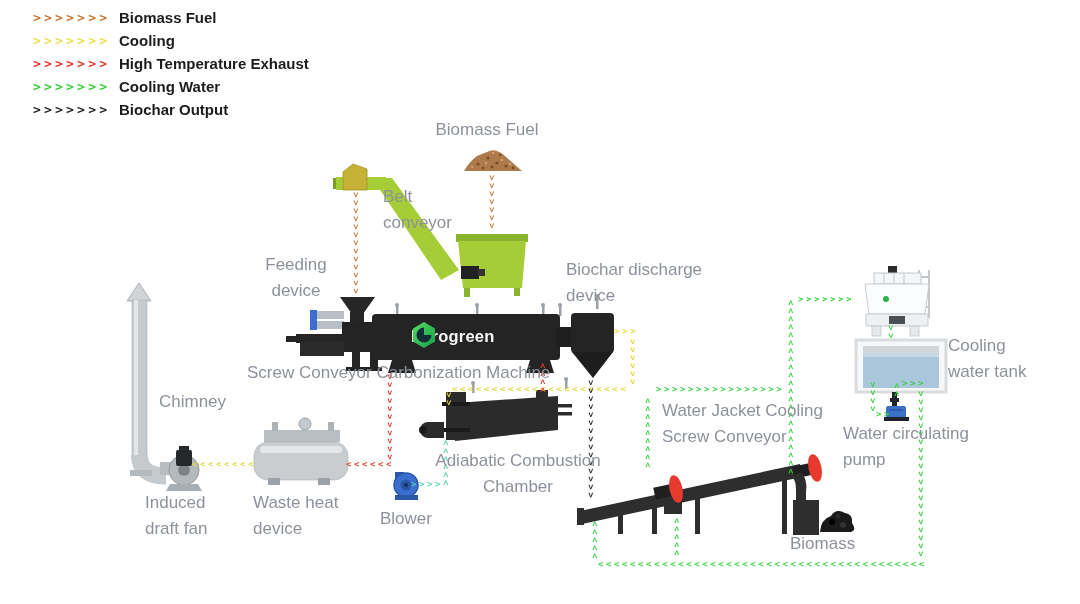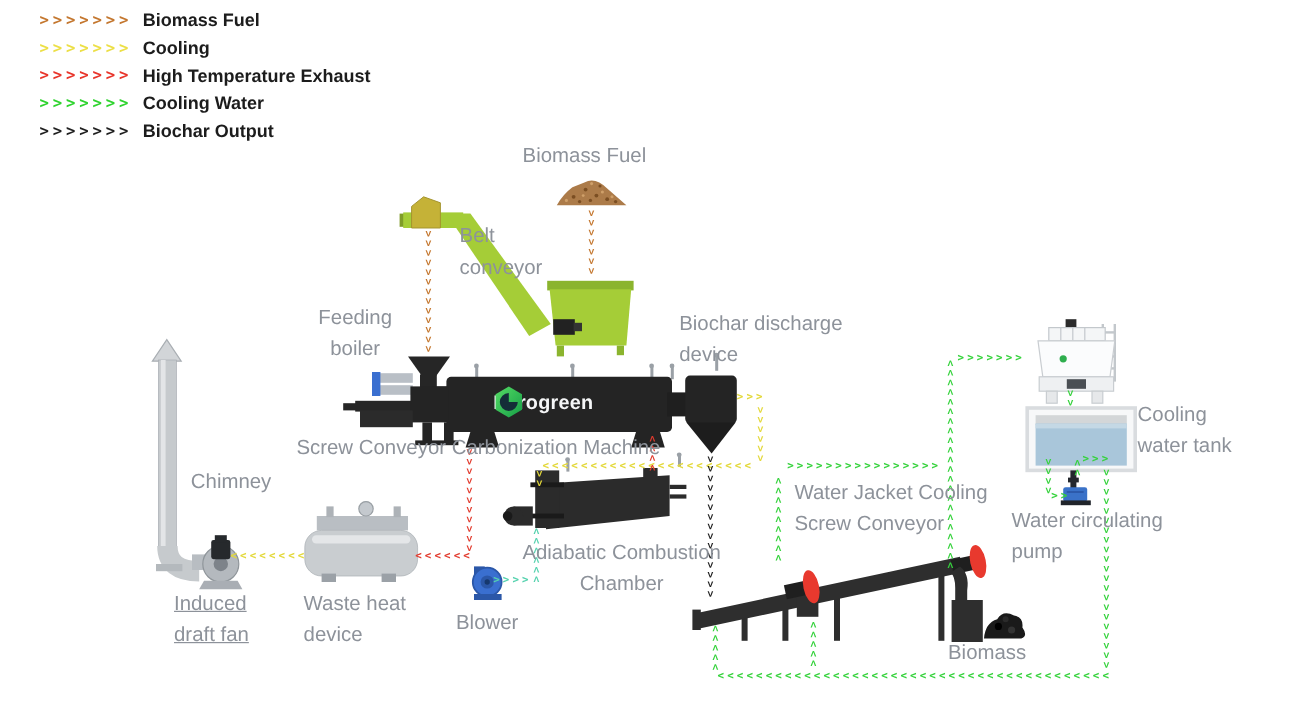--- a/index.html
+++ b/index.html
@@ -286,26 +286,26 @@
         </defs>
       <path d="M13,6.5 A7.5,7.5 0 1 0 20.5,14 L13,14 Z" fill="#142e38"></path>
     </svg>
     <span class="logo-text">Pyrogreen</span>
   </div>
 
   <div class="lbl c" style="left:402px;top:117px;width:170px;">Biomass Fuel</div>
   <div class="lbl" style="left:383px;top:184px;">Belt
 conveyor</div>
   <div class="lbl c" style="left:246px;top:252px;width:100px;">Feeding
-boiler</div>
+device</div>
   <div class="lbl" style="left:566px;top:257px;">Biochar discharge
 device</div>
   <div class="lbl" style="left:247px;top:360px;">Screw Conveyor Carbonization Machine</div>
   <div class="lbl" style="left:147px;top:389px;margin-left:12px;">Chimney</div>
-  <div class="lbl" style="left:145px;top:490px;text-decoration:underline;">Induced
+  <div class="lbl" style="left:145px;top:490px;">Induced
 draft fan</div>
   <div class="lbl" style="left:253px;top:490px;">Waste heat
 device</div>
   <div class="lbl" style="left:380px;top:506px;">Blower</div>
   <div class="lbl" style="left:662px;top:398px;">Water Jacket Cooling
 Screw Conveyor</div>
   <div class="lbl c" style="left:427px;top:448px;width:182px;">Adiabatic Combustion
 Chamber</div>
   <div class="lbl" style="left:948px;top:333px;">Cooling
 water tank</div>

